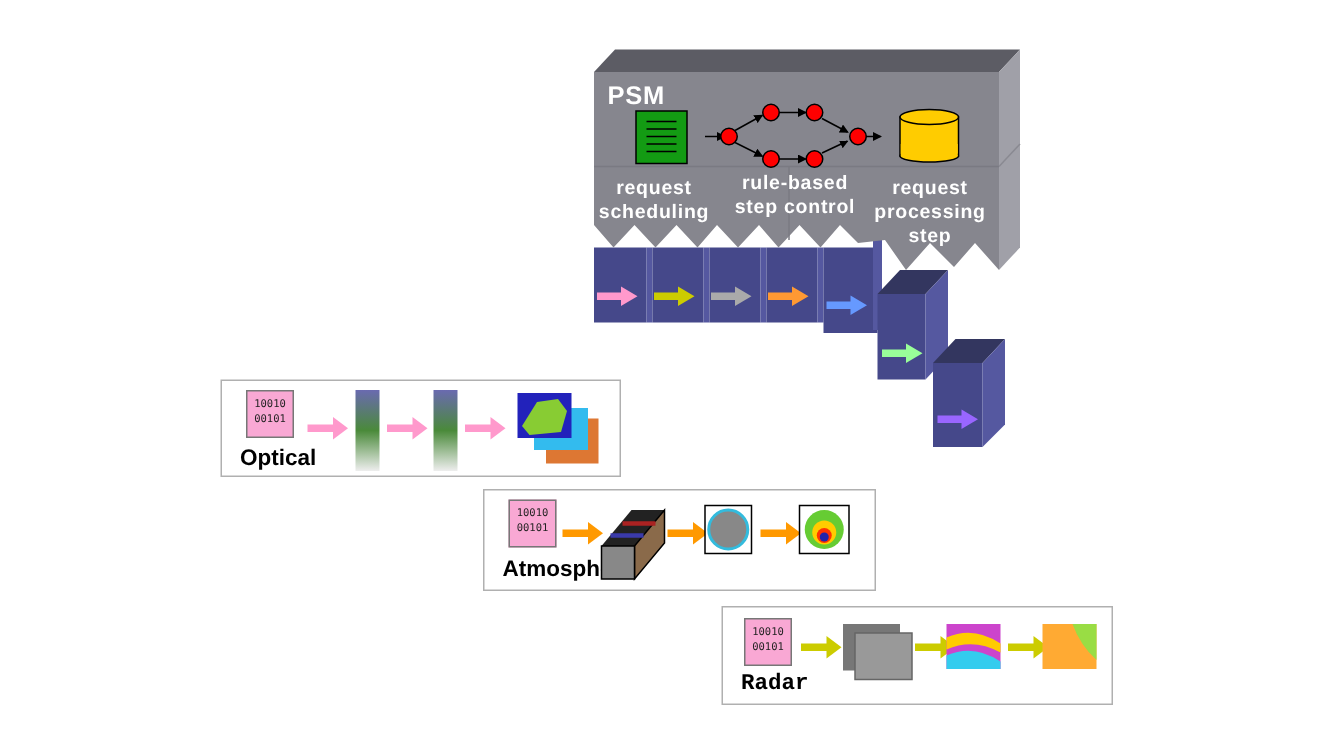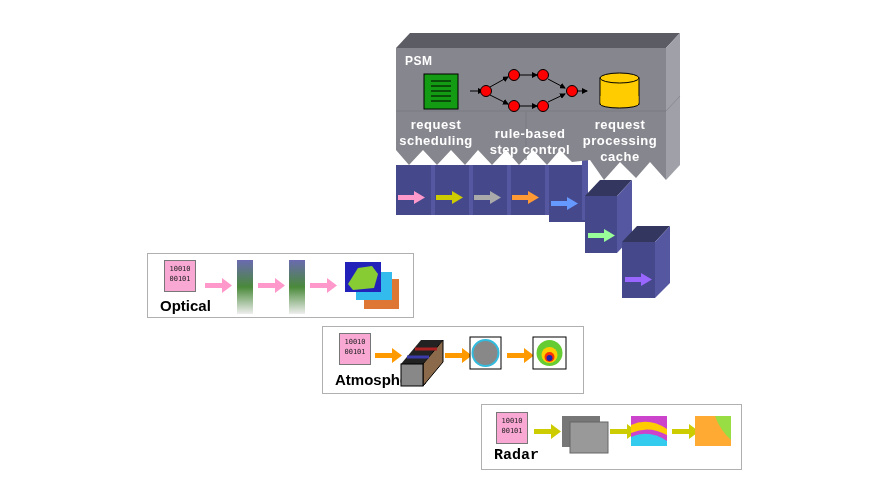--- a/index.html
+++ b/index.html
@@ -1,19 +1,19 @@
 <!DOCTYPE html>
 <html><head>
 <meta charset="utf-8">
 <style>
   html, body { margin:0; padding:0; background:#ffffff; }
   body { width:889px; height:500px; position:relative; overflow:hidden;
          font-family:"Liberation Sans", sans-serif; }
   #psm-svg { position:absolute; left:0; top:0; }
-  .psm-title { position:absolute; left:405px; top:54px; color:#fff; font-weight:bold; font-size:12px; letter-spacing:0.5px; }
+  .psm-title { position:absolute; left:405px; top:54px; color:#fff; font-weight:bold; font-size:17px; letter-spacing:0.5px; }
   .psm-label { position:absolute; color:#fff; font-weight:bold; font-size:13px; text-align:center; line-height:16px; letter-spacing:0.5px; }
   .panel { position:absolute; border:1px solid #b0b0b0; background:#fff; }
   .bits { position:absolute; width:32px; height:32px; border:1px solid #777; background:#f9a8d4;
           font-family:"DejaVu Sans Mono", monospace; font-size:7px; line-height:10px; color:#222; text-align:center; padding-top:3px; box-sizing:border-box; }
   .panel-label { position:absolute; font-weight:bold; font-size:15px; color:#000;text-align:center; }
   .thumb { position:absolute; }
 </style>
 </head>
 <body>
 
@@ -123,28 +123,28 @@
     <ellipse cx="619.5" cy="78" rx="19.5" ry="5" fill="#ffcc00" stroke="#000"></ellipse>
   </g>
 </svg>
 
 <div class="psm-title">PSM</div>
 
 <div class="psm-label" style="left:396px; top:117px; width:80px;">
   <div>request</div>
   <div>scheduling</div>
 </div>
-<div class="psm-label" style="left:487px; top:126px; width:86px;">
+<div class="psm-label" style="left:487px; top:114px; width:86px;">
   <div>rule-based</div>
   <div>step control</div>
 </div>
 <div class="psm-label" style="left:579px; top:117px; width:82px;">
   <div>request</div>
   <div>processing</div>
-  <div>cache</div>
+  <div>step</div>
 </div>
 
 <div class="panel" style="left:147px; top:253px; width:265px; height:63px;">
   <div class="bits" style="left:16px; top:6px;">
     <div>10010</div>
       <div>00101</div>
   </div>
   <div class="panel-label" style="left:12px; top:43px;">Optical</div>
   <svg class="thumb" style="left:0;top:0" width="265" height="63">
     <g>

